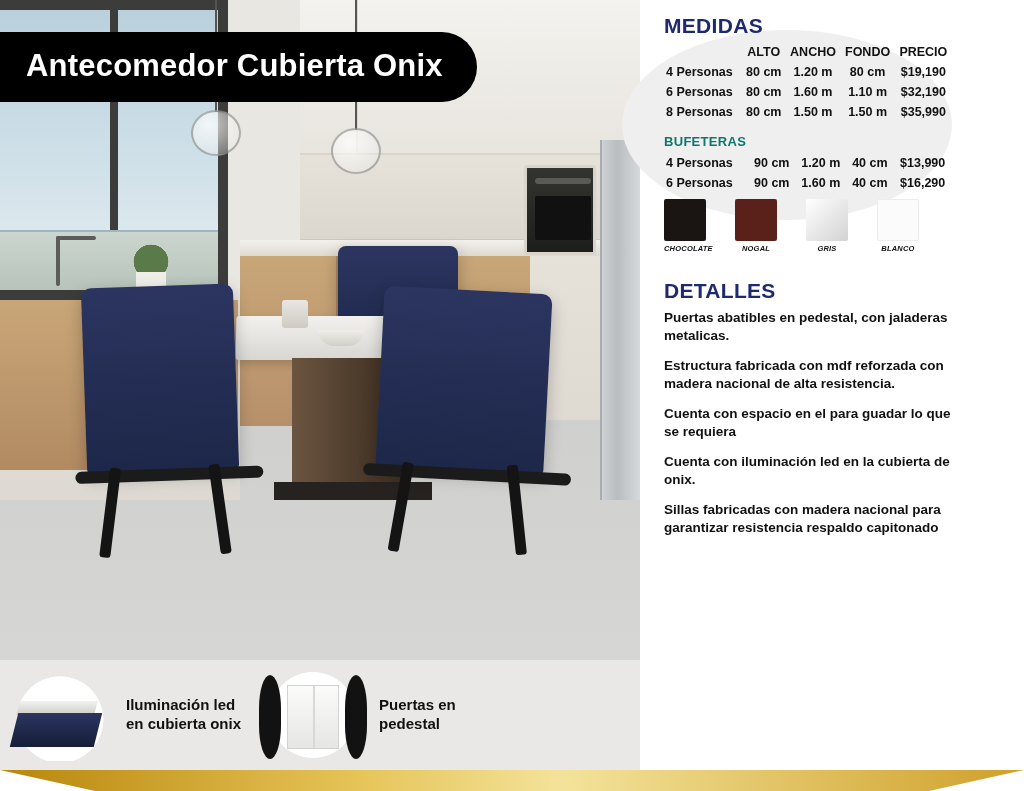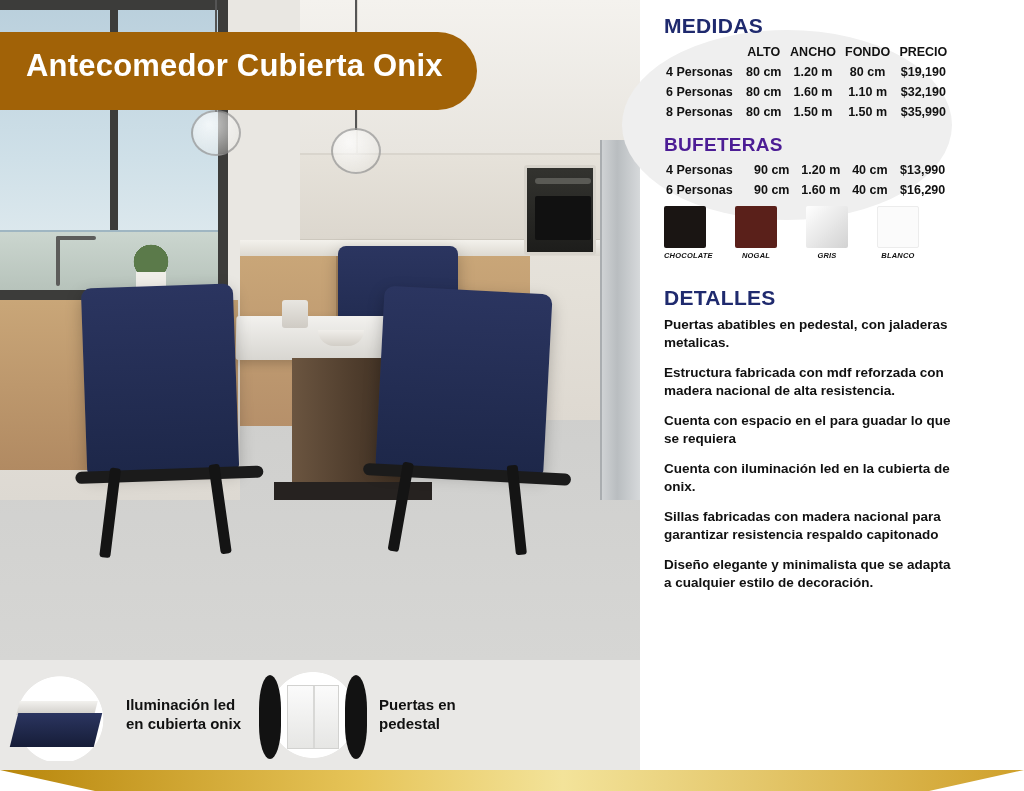--- a/index.html
+++ b/index.html
@@ -165,22 +165,22 @@
     background: linear-gradient(to bottom,#e8e6e1,#cfcbc4); border-radius:3px;
   }
   .bowl {
     position:absolute; left:318px; top:330px; width:46px; height:16px;
     background: linear-gradient(to bottom,#f0eeea,#d2cec7); border-radius: 0 0 22px 22px;
   }
 
   
   .title-badge {
     position:absolute; left:0; top:32px;
-    background:#a16207; color:#fff;
-    padding: 16px 34px 26px 26px;
+    background:#000000; color:#fff;
+    padding: 16px 34px 18px 26px;
     border-top-right-radius: 40px; border-bottom-right-radius: 40px;
     font-size: 31px; font-weight: bold; letter-spacing: .2px;
   }
 
   
   .features {
     position:absolute; left:0; top:660px; width:640px; height:110px;
     background:#e9e8e6;
     display:flex; align-items:center;
   }
@@ -252,21 +252,21 @@
   .blob {
     position:absolute; left:-18px; top:30px; width:330px; height:190px;
     background:#efefef; border-radius:50%;
     z-index:0;
   }
   .rcontent { position:relative; z-index:1; }
 
   h2.sec {
     font-size: 21px; font-weight: bold; color:#1f2a6e; letter-spacing:.3px;
   }
-  h2.sec.orange { color:#4c1d95; font-size: 19px; }
+  h2.sec.orange { color:#0f766e; font-size: 13px; }
 
   table.meds {
     width: 100%; border-collapse: collapse; margin-top: 4px;
   }
   table.meds th, table.meds td {
     font-size: 12.5px; font-weight: bold; color:#111;
     padding: 3px 2px; text-align: center; white-space: nowrap;
   }
   table.meds th { color:#111; }
   table.meds td.rowlabel, table.meds th.rowlabel { text-align: left; padding-left: 2px; }
@@ -455,21 +455,20 @@
       </div>
 
       <h2 class="sec" style="margin-top:26px;">DETALLES</h2>
 
       <div class="details">
         <p>Puertas abatibles en pedestal, con jaladeras metalicas.</p>
         <p>Estructura fabricada con mdf reforzada con madera nacional de alta resistencia.</p>
         <p>Cuenta con espacio en el para guadar lo que se requiera</p>
         <p>Cuenta con iluminación led en la cubierta de onix.</p>
         <p>Sillas fabricadas con madera nacional para garantizar resistencia respaldo capitonado</p>
-        <p>Diseño elegante y minimalista que se adapta a cualquier estilo de decoración.</p>
       </div>
     </div>
   </div>
 
   <div class="goldbar">
     <div class="white-wedge"></div>
     <div class="white-wedge-r"></div>
   </div>
 
 </div>

